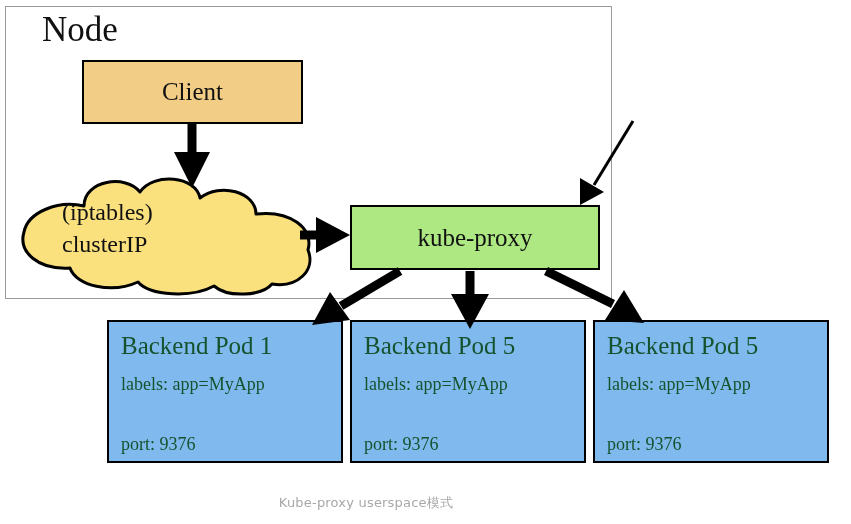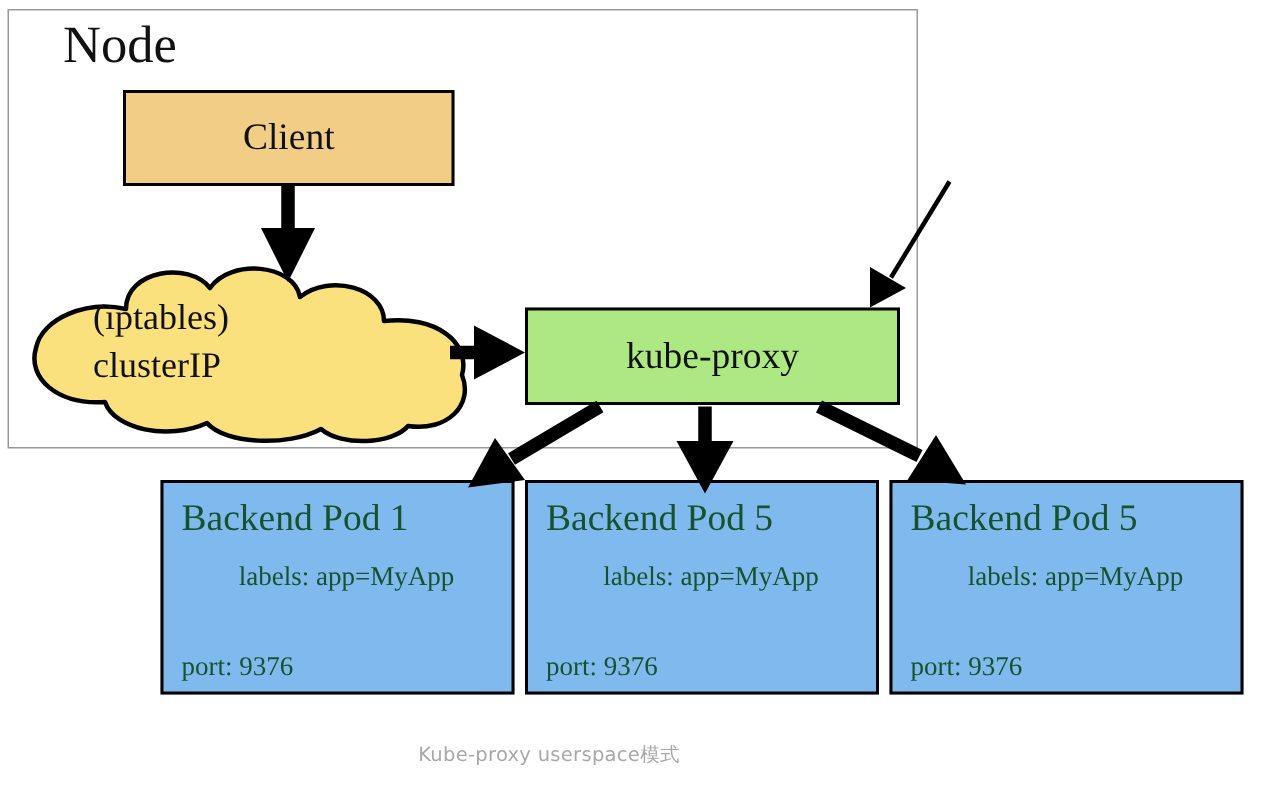--- a/index.html
+++ b/index.html
@@ -108,21 +108,21 @@
     font-size: 25px;
     line-height: 32px;
     white-space: nowrap;
   }
   .pod-line {
     font-size: 18px;
     line-height: 27px;
     white-space: nowrap;
     margin-top: 33px;
   }
-  .pod-line.first { margin-top: 9px; text-align: center; }
+  .pod-line.first { margin-top: 9px; }
 
   
   .cloud-wrap {
     position: absolute;
     left: 14px;
     top: 170px;
     width: 308px;
     height: 126px;
     z-index: 4;
   }

